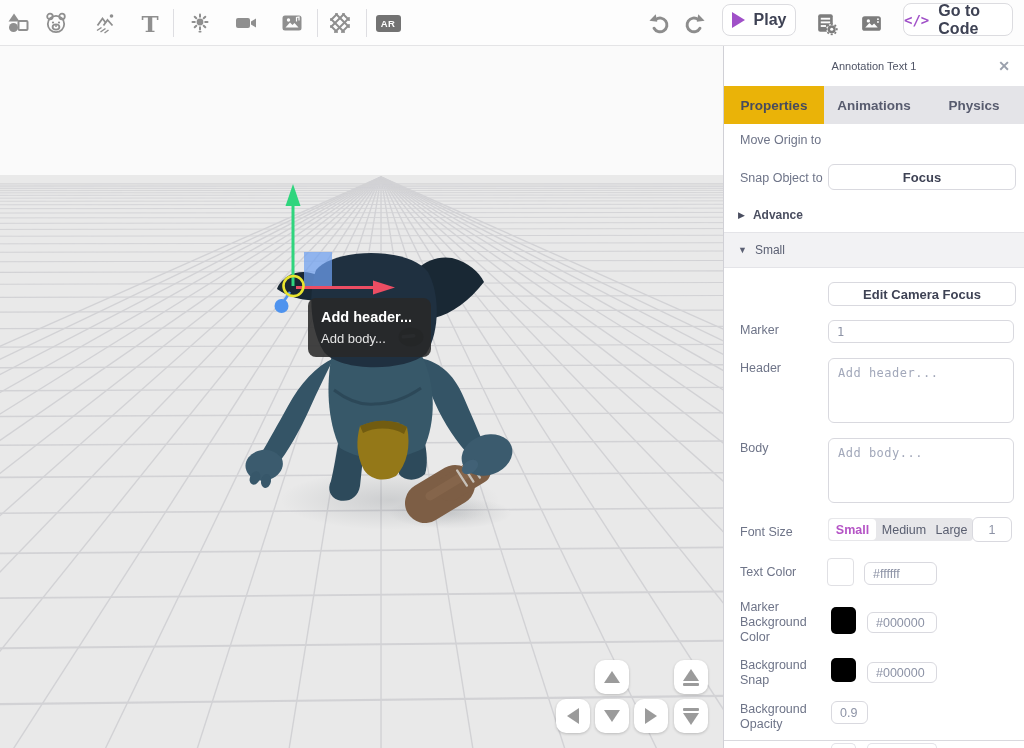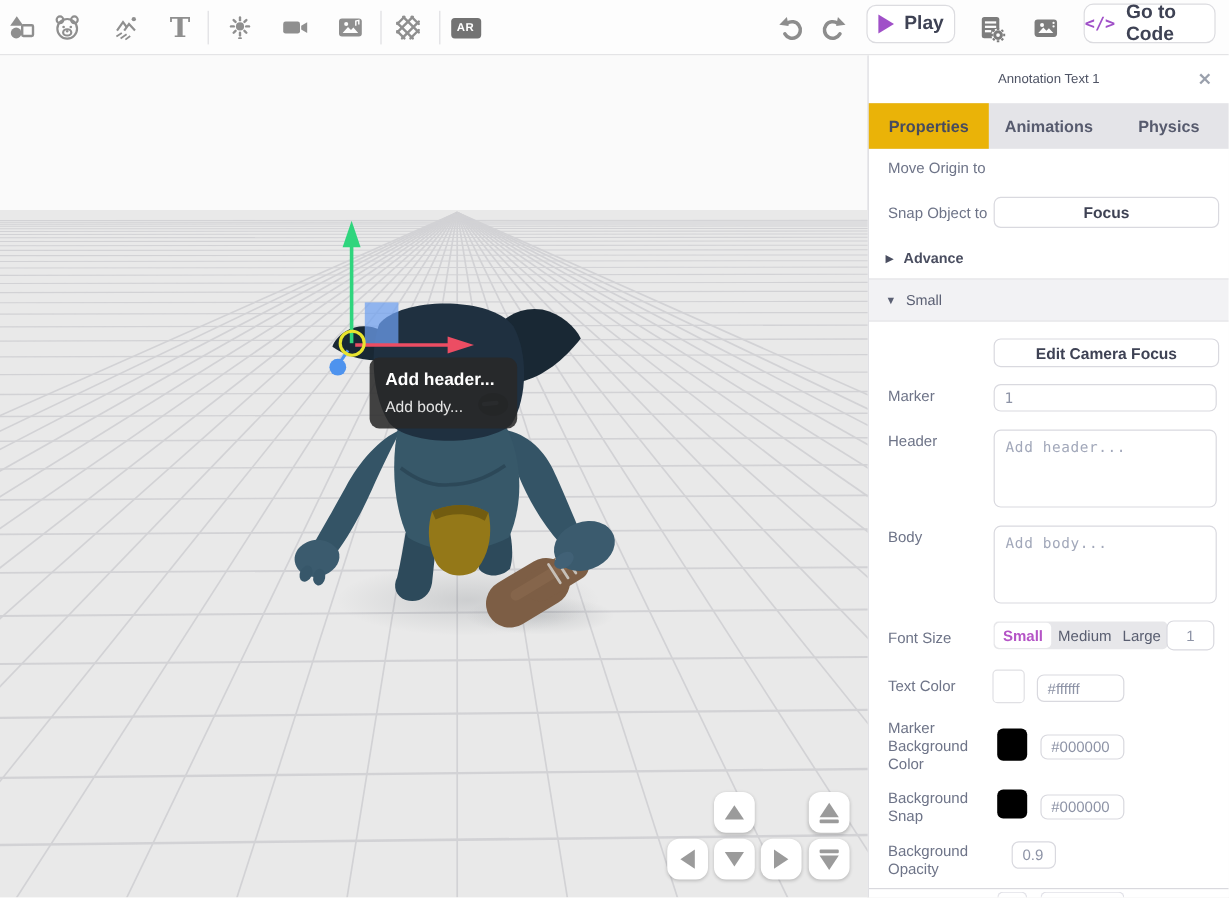--- a/index.html
+++ b/index.html
@@ -423,19 +423,19 @@
 
     <div class="flabel" style="top:476px">Marker Background Color</div>
     <div class="swatch" style="top: 483px; left: 107px; width: 25px; height: 27px; background-color: rgb(0, 0, 0);"></div>
     <input class="pinput" style="top: 488px; left: 143px; width: 70px; height: 21px;" value="#000000">
 
     <div class="flabel" style="top:534px">Background Snap</div>
     <div class="swatch" style="top: 534px; left: 107px; width: 25px; height: 24px; background-color: rgb(0, 0, 0);"></div>
     <input class="pinput" style="top: 538px; left: 143px; width: 70px; height: 21px;" value="#000000">
 
     <div class="flabel" style="top:578px">Background Opacity</div>
-    <input class="pinput" style="top: 577px; left: 107px; width: 37px; height: 23px; margin-left: 12px;" value="0.9">
+    <input class="pinput" style="top: 577px; left: 107px; width: 37px; height: 23px;" value="0.9">
 
     <div class="divider" style="top:616px"></div>
     <div class="stub" style="top:619px; left:107px; width:25px; height:6px;"></div>
     <div class="stub" style="top:619px; left:143px; width:70px; height:6px;"></div>
   </div>
 </div>
 
 </body></html>

